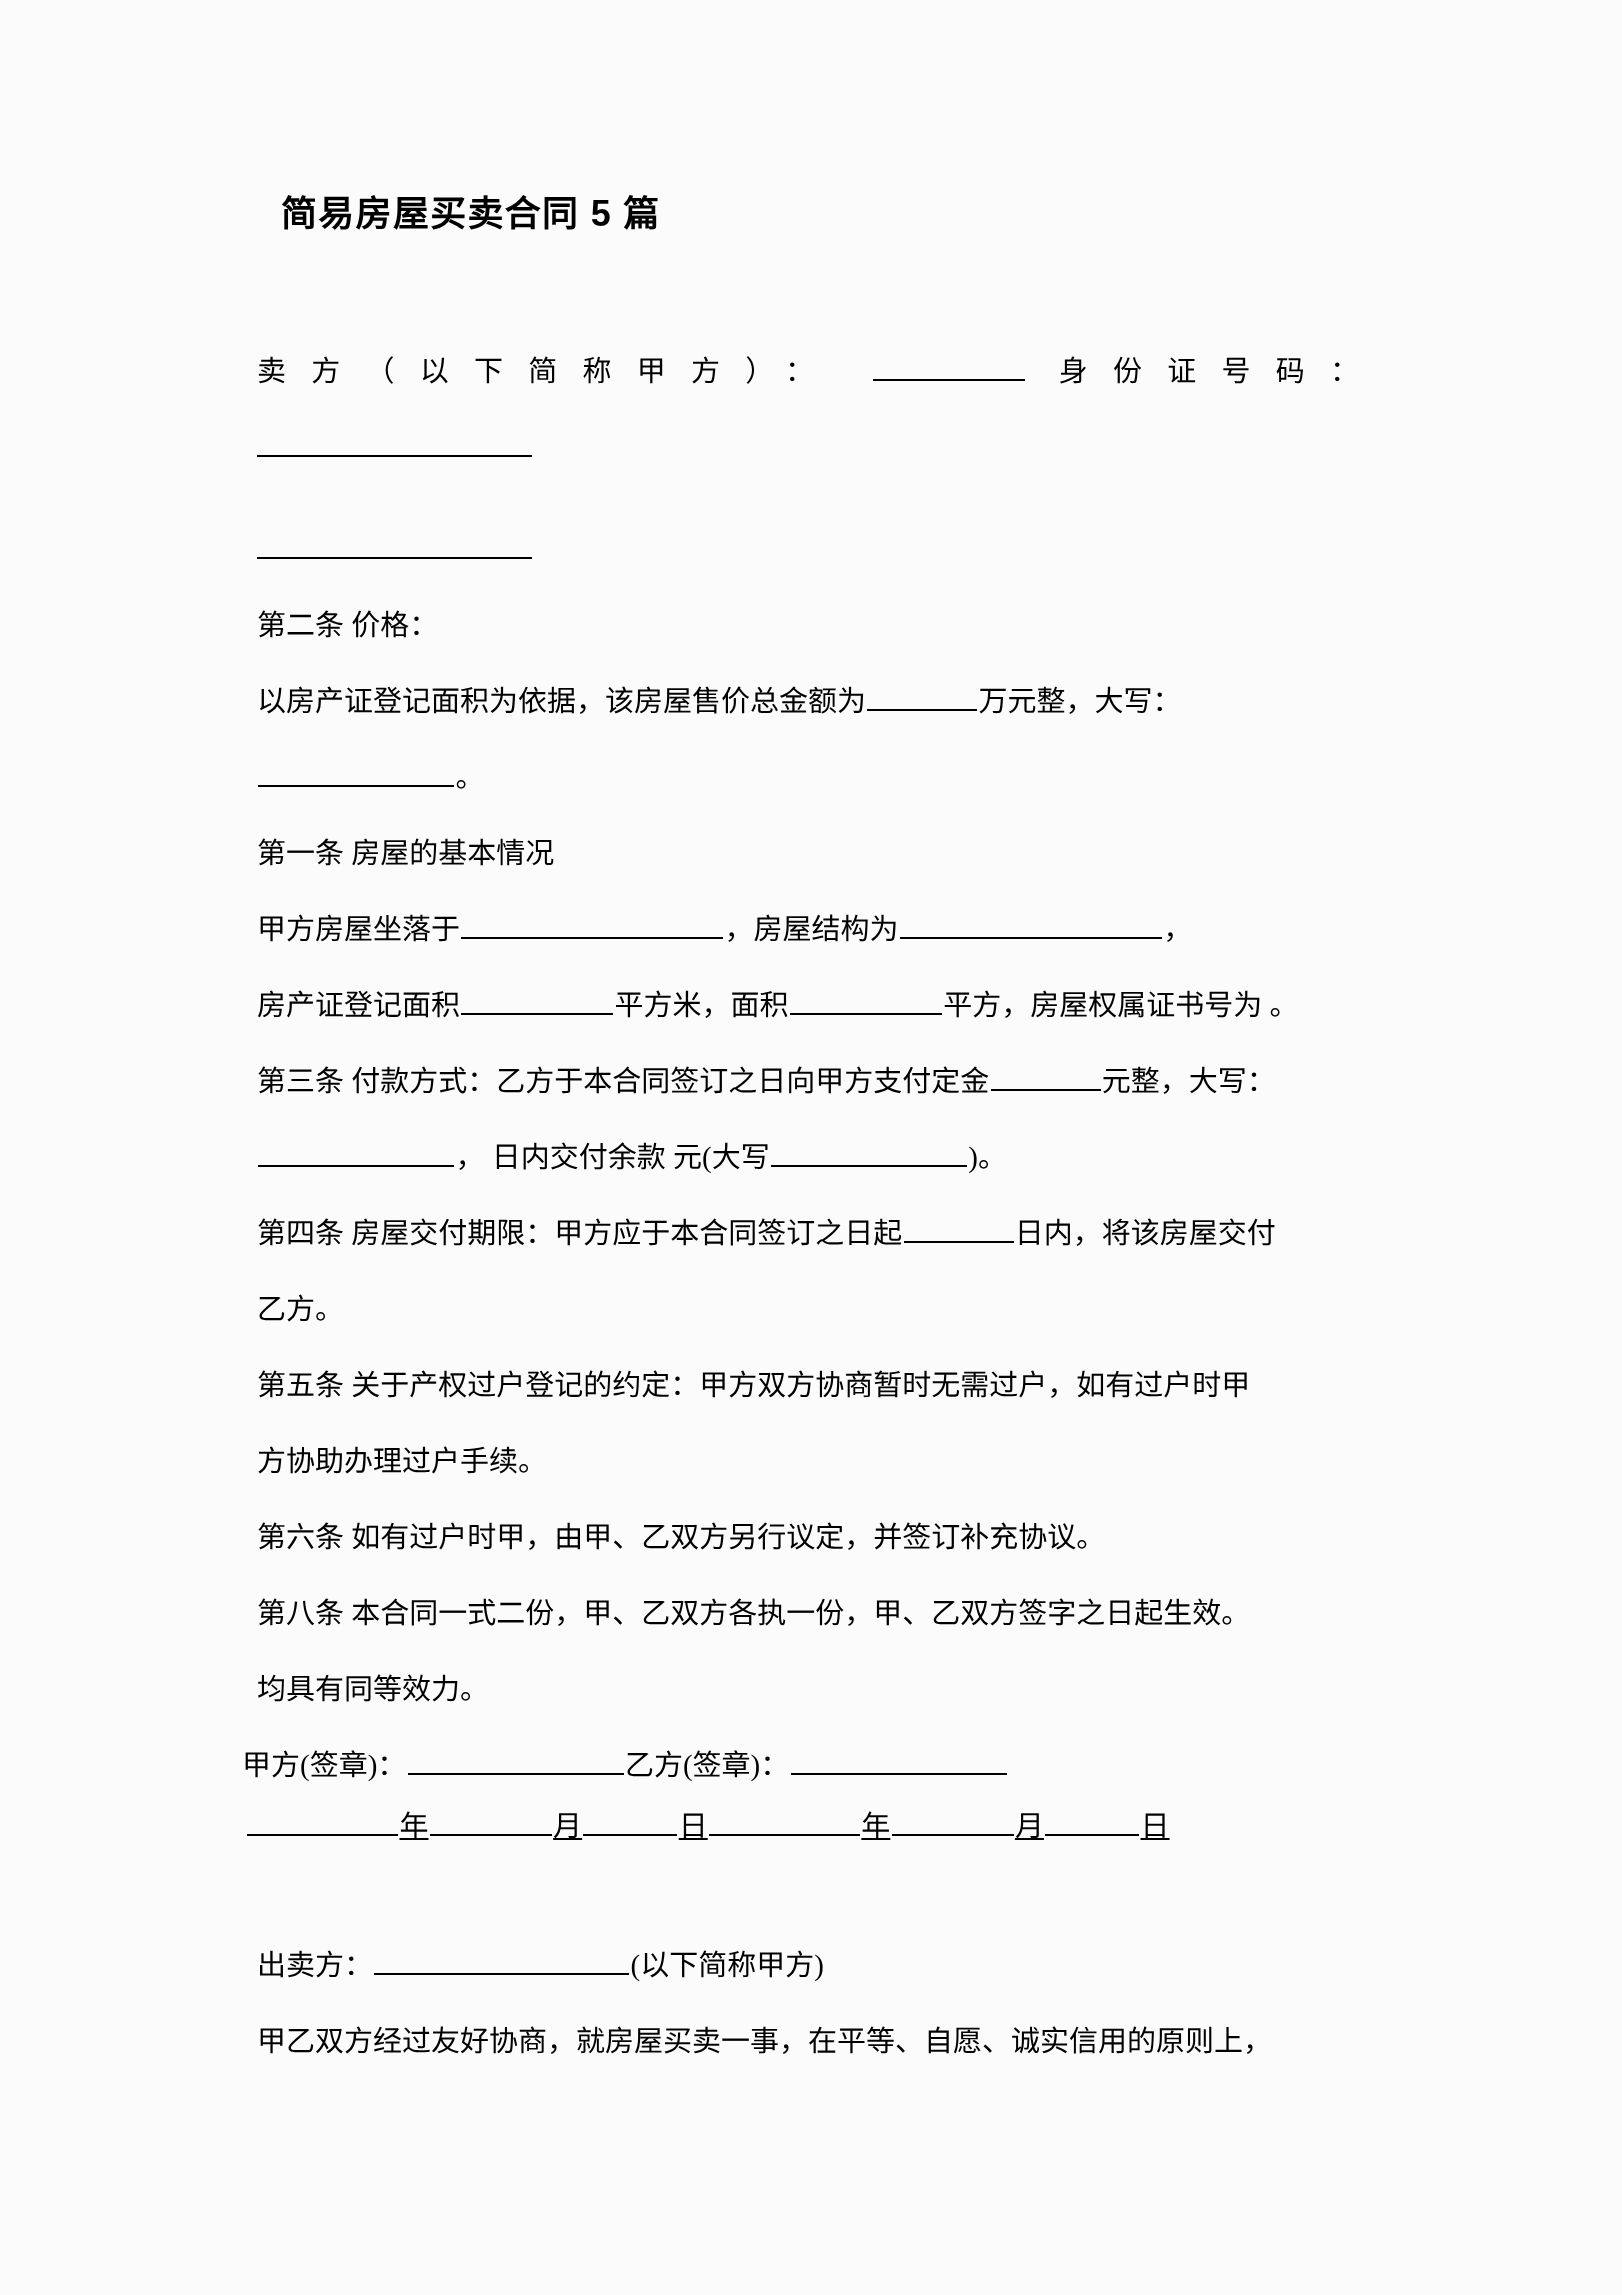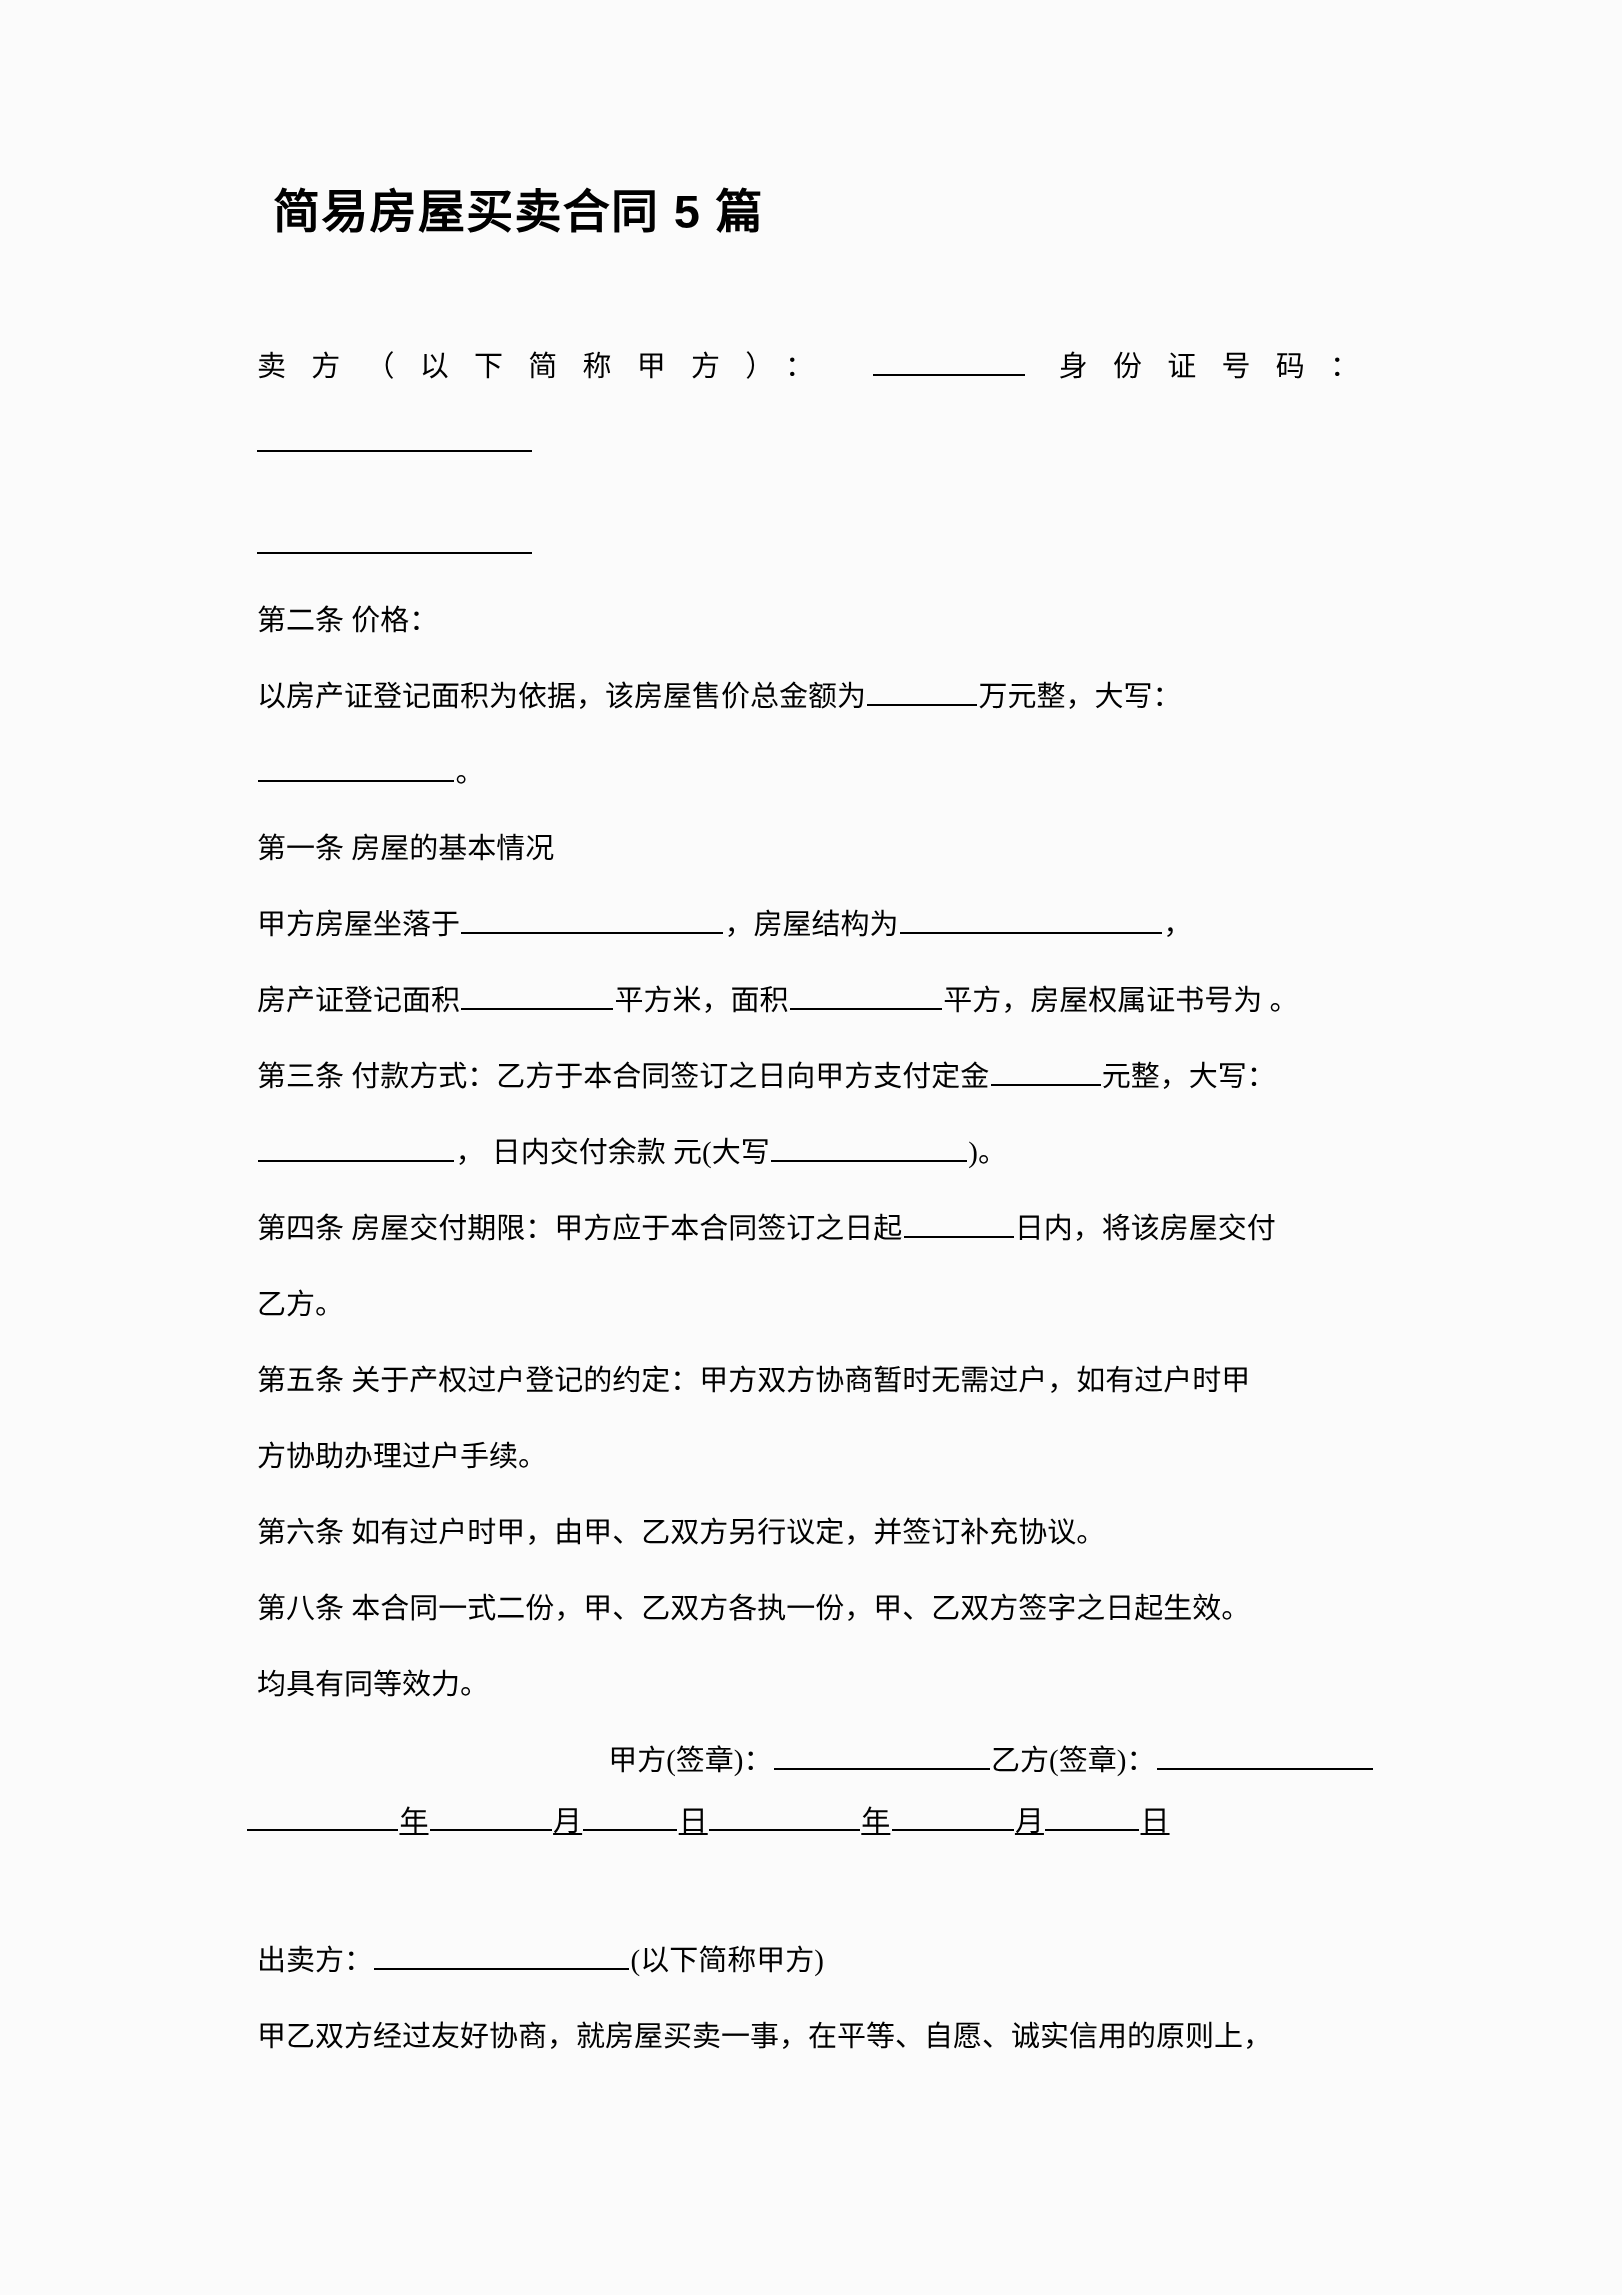--- a/index.html
+++ b/index.html
@@ -22,24 +22,24 @@
     position: absolute;
     left: 242px;
     top: 0;
     width: 1132px;
   }
 
   
   .doc-title {
     font-family: "Liberation Sans", "DejaVu Sans", sans-serif;
     font-weight: bold;
-    font-size: 47px;
+    font-size: 36px;
     line-height: 1;
     letter-spacing: 1.3px;
-    margin: 0;
+    margin: 8px;
     padding-top: 188px;
     padding-left: 31px;
     white-space: nowrap;
   }
 
   
   .para {
     font-size: 29px;
     line-height: 61px;
     margin: 15px;
@@ -84,21 +84,20 @@
     white-space: nowrap;
     padding-left: 3.9px;
     text-decoration: underline;
   }
 
   
   .sign-row {
     font-size: 29px;
     line-height: 61px;
     white-space: nowrap;
-    text-align: right;
   }
 </style>
 </head>
 <body>
 
 <div class="page">
   <div class="content">
 
     <h1 class="doc-title">简易房屋买卖合同 5 篇</h1>
 

